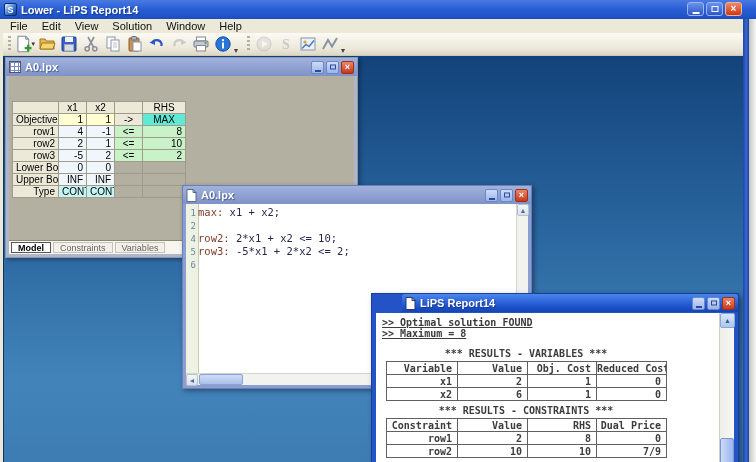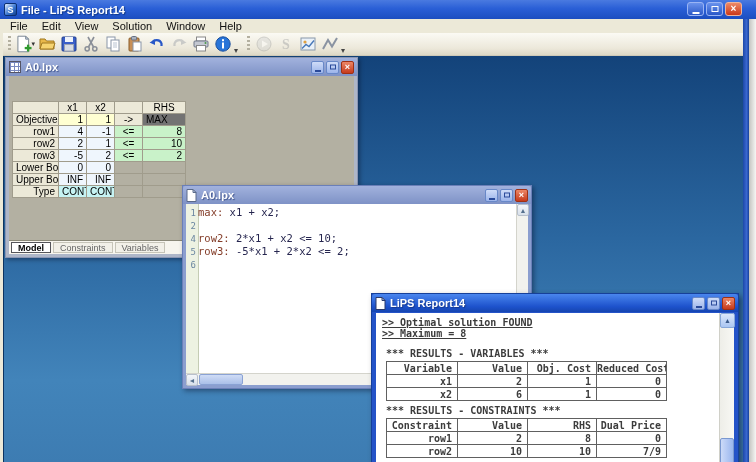--- a/index.html
+++ b/index.html
@@ -47,21 +47,21 @@
     border-left:1px solid #0d3360;}
   #right-border{position:absolute;left:743px;top:19px;width:6px;height:443px;
     background:linear-gradient(90deg,#1c48a8,#3a68d0 60%,#16409a);}
   #desktop-strip{position:absolute;left:749px;top:19px;width:7px;height:443px;
     background:linear-gradient(90deg,#c4c4c0,#f6f6f4);}
 
   
   .win{position:absolute;}
   .tbar{height:18px;display:flex;align-items:center;padding:0 3px;border-radius:3px 3px 0 0;}
   .tbar.inactive{background:linear-gradient(180deg,#a2b2dd 0%,#7e92c6 100%);}
-  .tbar.active{background:linear-gradient(180deg,#4a86ee 0%,#1d52cc 70%,#1545b0 100%);}
+  .tbar.active{background:linear-gradient(180deg,#4a86ee 0%,#1d52cc 70%,#1545b0 100%);margin-left:30px;}
   .tbar .ttext{color:#fff;font-size:11px;font-weight:bold;margin-left:4px;
     text-shadow:1px 1px 1px rgba(20,40,100,.6);flex:1;white-space:nowrap;overflow:hidden;}
   .wbtns{display:flex;gap:2px;}
   .wb{width:13px;height:13px;border-radius:2px;border:1px solid #6888c8;position:relative;
     background:linear-gradient(180deg,#cfdcf8 0%,#9cb4ea 100%);}
   .wb.cls{background:linear-gradient(180deg,#ec8666 0%,#c63a1c 100%);border-color:#a03014;}
   .wb i{position:absolute;left:50%;top:50%;transform:translate(-50%,-50%);}
   .g2-min{width:6px;height:2px;background:#2a4a9a;margin-top:4px;}
   .g2-max{width:6px;height:5px;border:1.5px solid #2a4a9a;}
   .g2-cls{color:#fff;font-size:9px;font-weight:bold;font-style:normal;line-height:0;}
@@ -75,21 +75,21 @@
     background-image:linear-gradient(#7a8ac0 1px,transparent 1px),
       linear-gradient(90deg,#7a8ac0 1px,transparent 1px);background-size:4px 4px;}
   #model-table{position:absolute;left:3px;top:25px;border-collapse:collapse;
     table-layout:fixed;width:173px;font-size:10px;color:#000;}
   #model-table td{border:1px solid #a09c8c;height:11px;padding:0 3px;overflow:hidden;white-space:nowrap;}
   #model-table .hdr{background:#ece9d8;text-align:center;}
   #model-table .lbl{background:#ece9d8;text-align:right;}
   #model-table .num{text-align:right;}
   tr.obj .v{background:#ffffd2;}
   tr.obj .op{background:#ece9d8;text-align:center;}
-  tr.obj .rhs{background:#737373;text-align:left;}
+  tr.obj .rhs{background:#5eead4;text-align:center;}
   tr.con .v{background:#eff6fd;}
   tr.con .op{background:#c9f2c9;text-align:center;}
   tr.con .rhs{background:#c9f2c9;text-align:right;}
   tr.bnd .v{background:#eff6fd;}
   tr.typ .v{background:#c6f3f3;text-align:center;}
   tr.bnd .op,tr.bnd .rhs,tr.typ .op,tr.typ .rhs{background:#b3b0a2;}
   #model-tabs{position:absolute;left:0;right:0;bottom:0;height:14px;background:#f7f5ee;
     border-top:1px solid #8a8878;display:flex;align-items:center;padding-left:2px;font-size:9px;}
   #model-tabs .tab{padding:0 6px;height:11px;line-height:11px;color:#666;
     border:1px solid #c6c4b8;margin-right:2px;background:#f2f0e8;}
@@ -117,40 +117,40 @@
   .hthumb{position:absolute;left:13px;top:0;width:44px;height:11px;border-radius:2px;
     background:linear-gradient(180deg,#cfdcf6,#aabfe8);border:1px solid #8aa2d4;}
 
   
   #report-win{left:367px;top:237px;width:368px;height:240px;background:#2453c8;
     border:1px solid #16409a;box-shadow:3px 3px 6px rgba(0,0,20,.45);}
   #report-client{position:absolute;left:4px;top:19px;right:19px;bottom:0;background:#fff;
     overflow:hidden;font-family:"DejaVu Sans Mono",monospace;font-size:10px;font-weight:bold;
     color:#3c3c3c;padding:4px 0 0 6px;}
   #report-client .sline{height:11px;line-height:11px;white-space:pre;text-decoration:underline;}
-  .rheading{width:280px;margin:9px 0 2px 4px;text-align:left;height:11px;line-height:11px;}
+  .rheading{width:280px;margin:9px 0 2px 4px;text-align:center;height:11px;line-height:11px;}
   .rheading2{margin-top:4px;}
   table.rpt{border-collapse:collapse;width:280px;margin-left:4px;table-layout:fixed;}
   table.rpt td{border:1px solid #606060;height:13px;padding:0 5px 0 0;text-align:right;
     white-space:nowrap;overflow:hidden;}
   #report-vscroll{position:absolute;right:4px;top:19px;width:15px;bottom:0;
     background:linear-gradient(90deg,#eeeee8,#f8f8f4);border-left:1px solid #d0d0c8;}
   #report-vscroll .sarrow{width:15px;height:15px;
     background:linear-gradient(180deg,#dce8fa,#aac6f2);border:1px solid #88a8d8;color:#3a5a8a;}
   #report-thumb{position:absolute;left:0;top:125px;width:14px;height:60px;border-radius:2px;
     background:linear-gradient(90deg,#ccdaf8,#9ab6ee);border:1px solid #7a98d0;}
 </style>
 </head>
 <body>
 
 <div id="screen">
 
   <div id="main-titlebar">
     <span class="appicon">S</span>
-    <span class="ttl">File - LiPS Report14</span>
+    <span class="ttl">Lower - LiPS Report14</span>
     <span class="main-btns">
       <b class="mwb">
           <i class="g-min"></i>
         </b>
       <b class="mwb">
           <i class="g-max"></i>
         </b>
       <b class="mwb cls">
           <i class="g-cls">×</i>
         </b>

